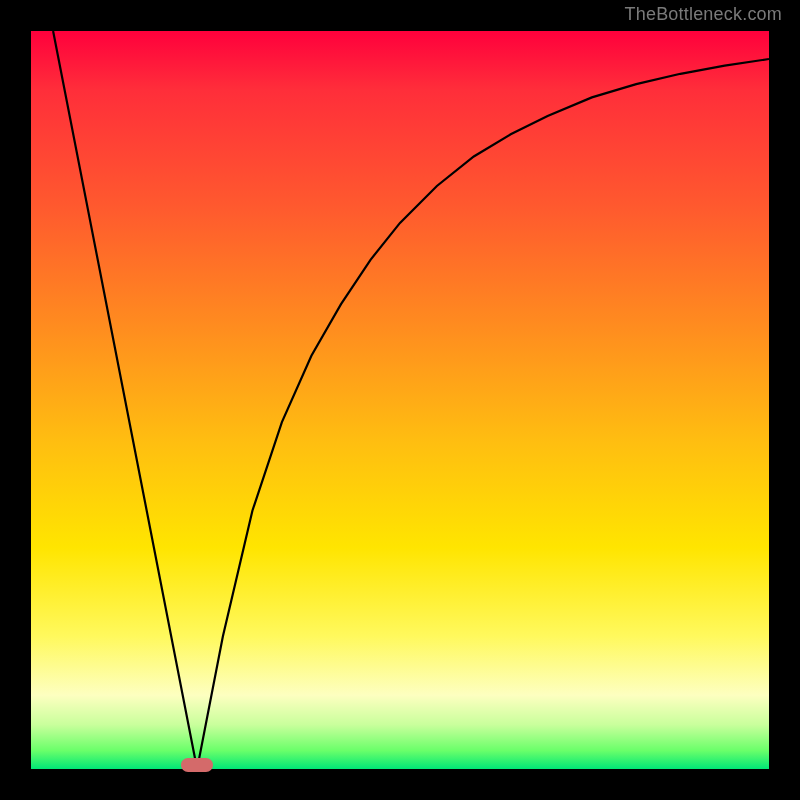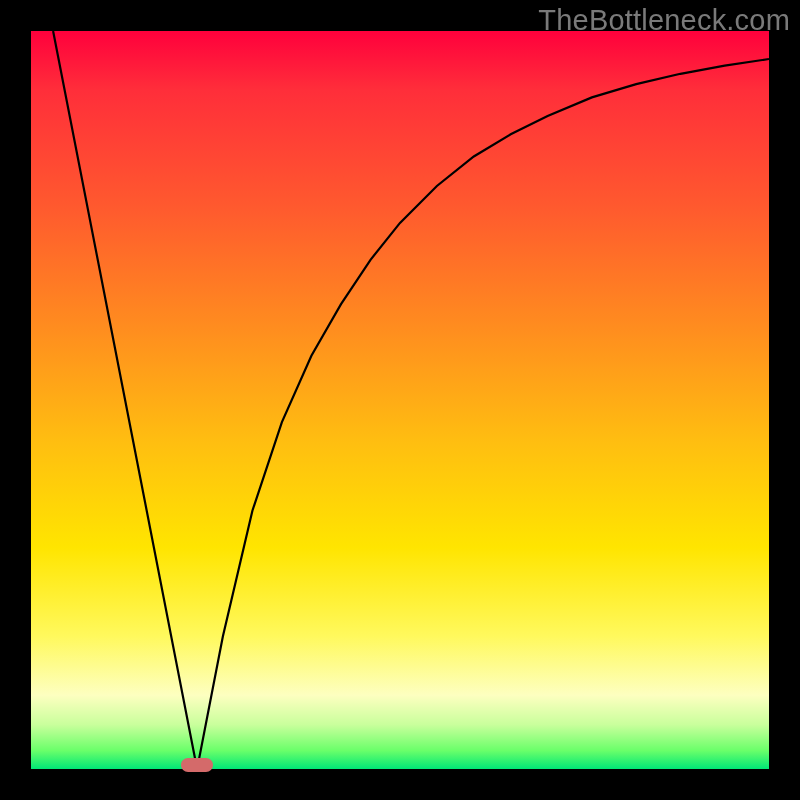--- a/index.html
+++ b/index.html
@@ -50,23 +50,23 @@
     position: absolute;
     width: 32px;
     height: 14px;
     border-radius: 7px;
     background: #d46a6a;
     transform: translate(-50%, -50%);
   }
   .watermark {
     position: absolute;
     top: 4px;
-    right: 10px;
+    right: 18px;
     color: #7a7a7a;
-    font-size: 29px;
+    font-size: 18px;
     font-weight: 400;
     letter-spacing: 0.2px;
   }
 </style>
 </head>
 <body>
 
 <div class="frame">
   <div class="plot">
     <div class="gradient"></div>

